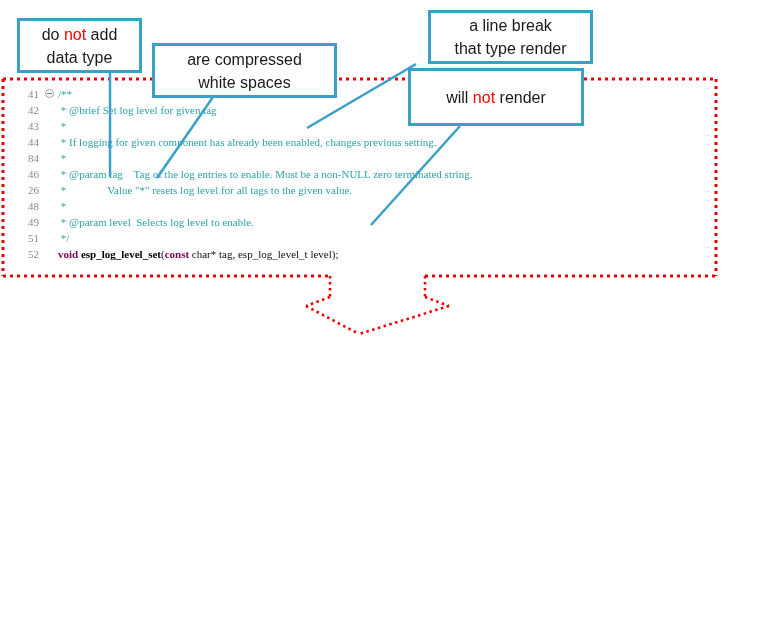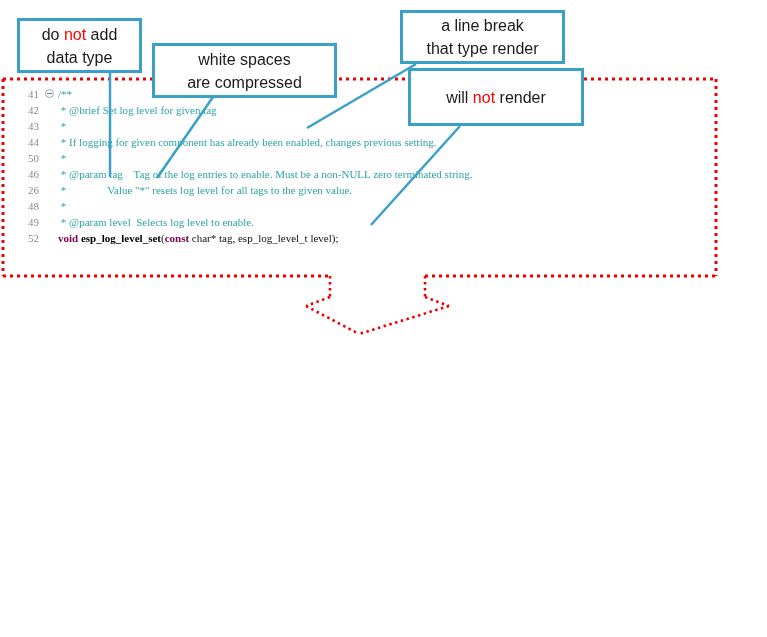--- a/index.html
+++ b/index.html
@@ -9,21 +9,21 @@
   
   #overlay{position:absolute;left:0;top:0;z-index:4;pointer-events:none;}
 
   
   .callout{position:absolute;z-index:6;background:#fff;border:3px solid #3aa0c8;
            display:flex;flex-direction:column;align-items:center;justify-content:center;
            font-size:16px;line-height:23px;color:#1a1a1a;text-align:left;box-sizing:border-box;}
   .callout .red{color:#ff0000;}
   #co-0{left:17px; top:18px; width:125px;height:55px;}
   #co-1{left:152px;top:43px; width:185px;height:55px;}
-  #co-2{left:400px;top:10px; width:165px;height:54px;}
+  #co-2{left:428px;top:10px; width:165px;height:54px;}
   #co-3{left:408px;top:68px; width:176px;height:58px;}
 
   
   #editor{position:absolute;left:3px;top:79px;width:713px;height:198px;z-index:1;
           font-family:Liberation Serif, serif;font-size:11px;padding-top:7px;box-sizing:border-box;}
   .cl{display:flex;height:16px;align-items:center;}
   .ln{width:36px;flex:none;text-align:right;padding-right:3px;color:#8a8a8a;}
   .gut{width:16px;flex:none;position:relative;height:16px;}
   .fold{position:absolute;left:3px;top:3px;width:9px;height:9px;border:1px solid #93a7b3;
         border-radius:50%;box-sizing:border-box;}
@@ -67,22 +67,22 @@
       <line x1="416" y1="64" x2="307" y2="128"></line>
       <line x1="460" y1="126" x2="371" y2="225"></line>
     </g>
   </svg>
 
   <div class="callout" id="co-0">
       <div><span>do </span><span class="red">not</span><span> add</span></div>
       <div><span>data type</span></div>
     </div>
   <div class="callout" id="co-1">
+      <div><span>are compressed</span></div>
       <div><span>white spaces</span></div>
-      <div><span>are compressed</span></div>
     </div>
   <div class="callout" id="co-2">
       <div><span>a line break</span></div>
       <div><span>that type render</span></div>
     </div>
   <div class="callout" id="co-3">
       <div><span>will </span><span class="red">not</span><span> render</span></div>
     </div>
 
   <div id="editor">
@@ -102,21 +102,21 @@
         <span class="ln">43</span>
         <span class="gut"></span>
         <span class="ct"><span class="cm"> *</span></span>
       </div>
       <div class="cl">
         <span class="ln">44</span>
         <span class="gut"></span>
         <span class="ct"><span class="cm"> * If logging for given component has already been enabled, changes previous setting.</span></span>
       </div>
       <div class="cl">
-        <span class="ln">50</span>
+        <span class="ln">84</span>
         <span class="gut"></span>
         <span class="ct"><span class="cm"> *</span></span>
       </div>
       <div class="cl">
         <span class="ln">46</span>
         <span class="gut"></span>
         <span class="ct"><span class="cm"> * @param tag    Tag of the log entries to enable. Must be a non-NULL zero terminated string.</span></span>
       </div>
       <div class="cl">
         <span class="ln">26</span>
@@ -127,20 +127,25 @@
         <span class="ln">48</span>
         <span class="gut"></span>
         <span class="ct"><span class="cm"> *</span></span>
       </div>
       <div class="cl">
         <span class="ln">49</span>
         <span class="gut"></span>
         <span class="ct"><span class="cm"> * @param level  Selects log level to enable.</span></span>
       </div>
       <div class="cl">
+        <span class="ln">51</span>
+        <span class="gut"></span>
+        <span class="ct"><span class="cm"> */</span></span>
+      </div>
+      <div class="cl">
         <span class="ln">52</span>
         <span class="gut"></span>
         <span class="ct"><span class="kw">void</span><span class="pl"> </span><span class="fn">esp_log_level_set</span><span class="pl">(</span><span class="kw">const</span><span class="pl"> char* tag, esp_log_level_t level);</span></span>
       </div>
     </div>
 
   <div id="doc">
 
     <div id="param-list"></div>
 

